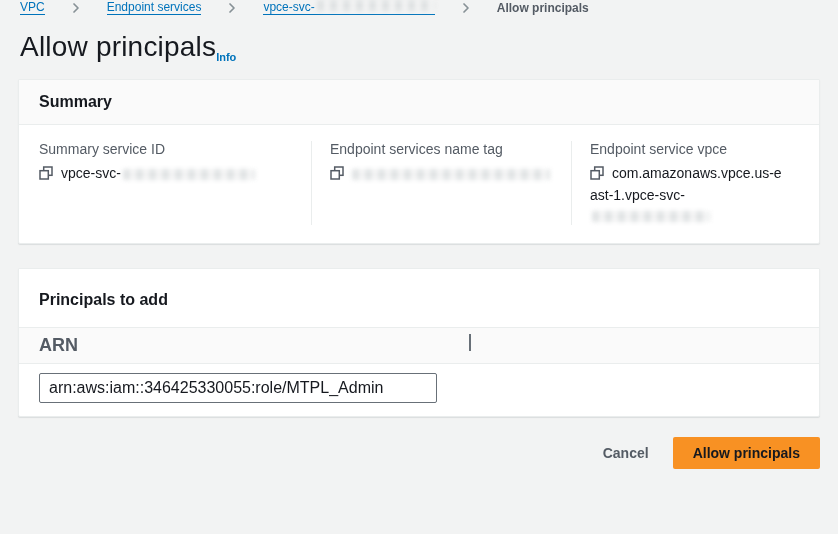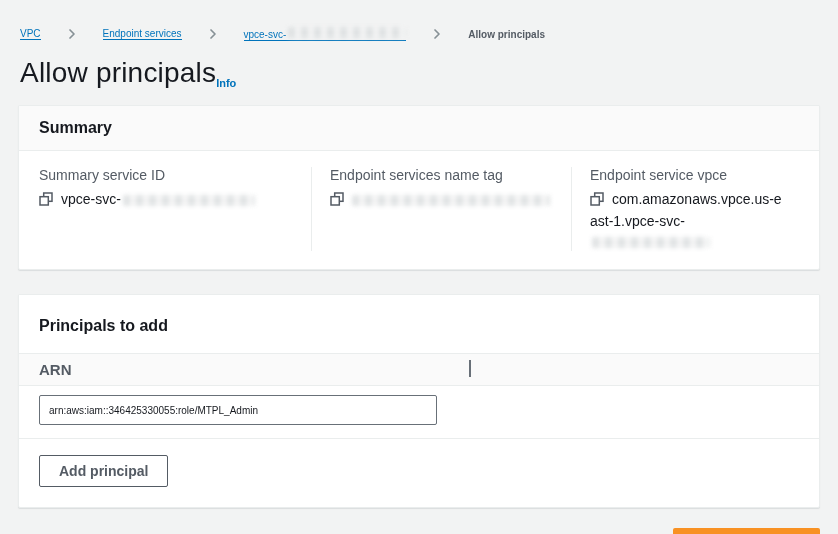--- a/index.html
+++ b/index.html
@@ -9,21 +9,21 @@
     background:#f2f3f3;
     color:#16191f;
     font-size:14px;
     overflow:hidden;
   }
   .page { width:838px; height:534px; background:#f2f3f3; }
 
   
   .breadcrumb {
     display:flex; align-items:center; gap:24px;
-    padding:27px 20px 10px 20px; font-size:10px;
+    padding:0 20px 10px 20px; font-size:12px;
   }
   .crumb-link { color:#0073bb; text-decoration:none; border-bottom:1px solid #0073bb; cursor:pointer; display:inline-flex; align-items:baseline; }
   .crumb-sep { display:inline-flex; align-items:center; margin:0 2px; }
   .crumb-current { color:#545b64; font-weight:700; }
 
   
   .redacted {
     display:inline-block; height:11px; vertical-align:middle;
     background:repeating-linear-gradient(90deg,#dcdfe0 0 7px,#f3f4f4 7px 13px);
     filter:blur(2px); border-radius:2px; opacity:.85;
@@ -60,29 +60,29 @@
   .field-value { color:#16191f; font-size:14px; line-height:20px; word-break:break-all; }
   .copy-icon { display:inline-block; vertical-align:-2px; margin-right:8px; cursor:pointer; }
 
   .gap { height:24px; }
 
   
   .principals-header { padding:22px 20px 18px 20px; background:#fff; }
   .arn-header-row {
     position:relative;
     background:#fafafa; border-top:1px solid #eaeded; border-bottom:1px solid #eaeded;
-    padding:7px 20px; font-size:15px; font-weight:700; color:#545b64;
+    padding:7px 20px; font-size:18px; font-weight:700; color:#545b64;
   }
   .col-divider {
     position:absolute; left:450px; top:6px; width:2px; height:17px; background:#687078;
   }
   .arn-input-row { padding:9px 20px 13px 20px; }
   .arn-input {
     width:398px; height:30px; border:1px solid #687078; border-radius:2px;
-    padding:0 9px; font-size:10px; color:#16191f; background:#fff;
+    padding:0 9px; font-size:16px; color:#16191f; background:#fff;
     font-family:"Liberation Sans","DejaVu Sans",sans-serif;
   }
   .add-row { border-top:1px solid #eaeded; padding:16px 20px 20px 20px; }
   .btn {
     display:inline-block; font-size:14px; font-weight:700; border-radius:2px;
     padding:5px 19px; cursor:pointer; line-height:20px;
     font-family:"Liberation Sans","DejaVu Sans",sans-serif;
   }
   .btn-outline { background:#fff; border:1px solid #545b64; color:#545b64; }
 
@@ -184,23 +184,20 @@
 
     <div class="arn-header-row">
       <span>ARN</span>
       <span class="col-divider"></span>
     </div>
 
     <div class="arn-input-row">
       <input class="arn-input" type="text" value="arn:aws:iam::346425330055:role/MTPL_Admin" style="">
     </div>
 
-    <div class="add-row">
-      <button class="btn btn-outline">Add principal</button>
-    </div>
   </section>
 
   <div class="footer">
     <button class="btn-link">Cancel</button>
     <button class="btn btn-primary">Allow principals</button>
   </div>
 
 </div>
 
 </body></html>

